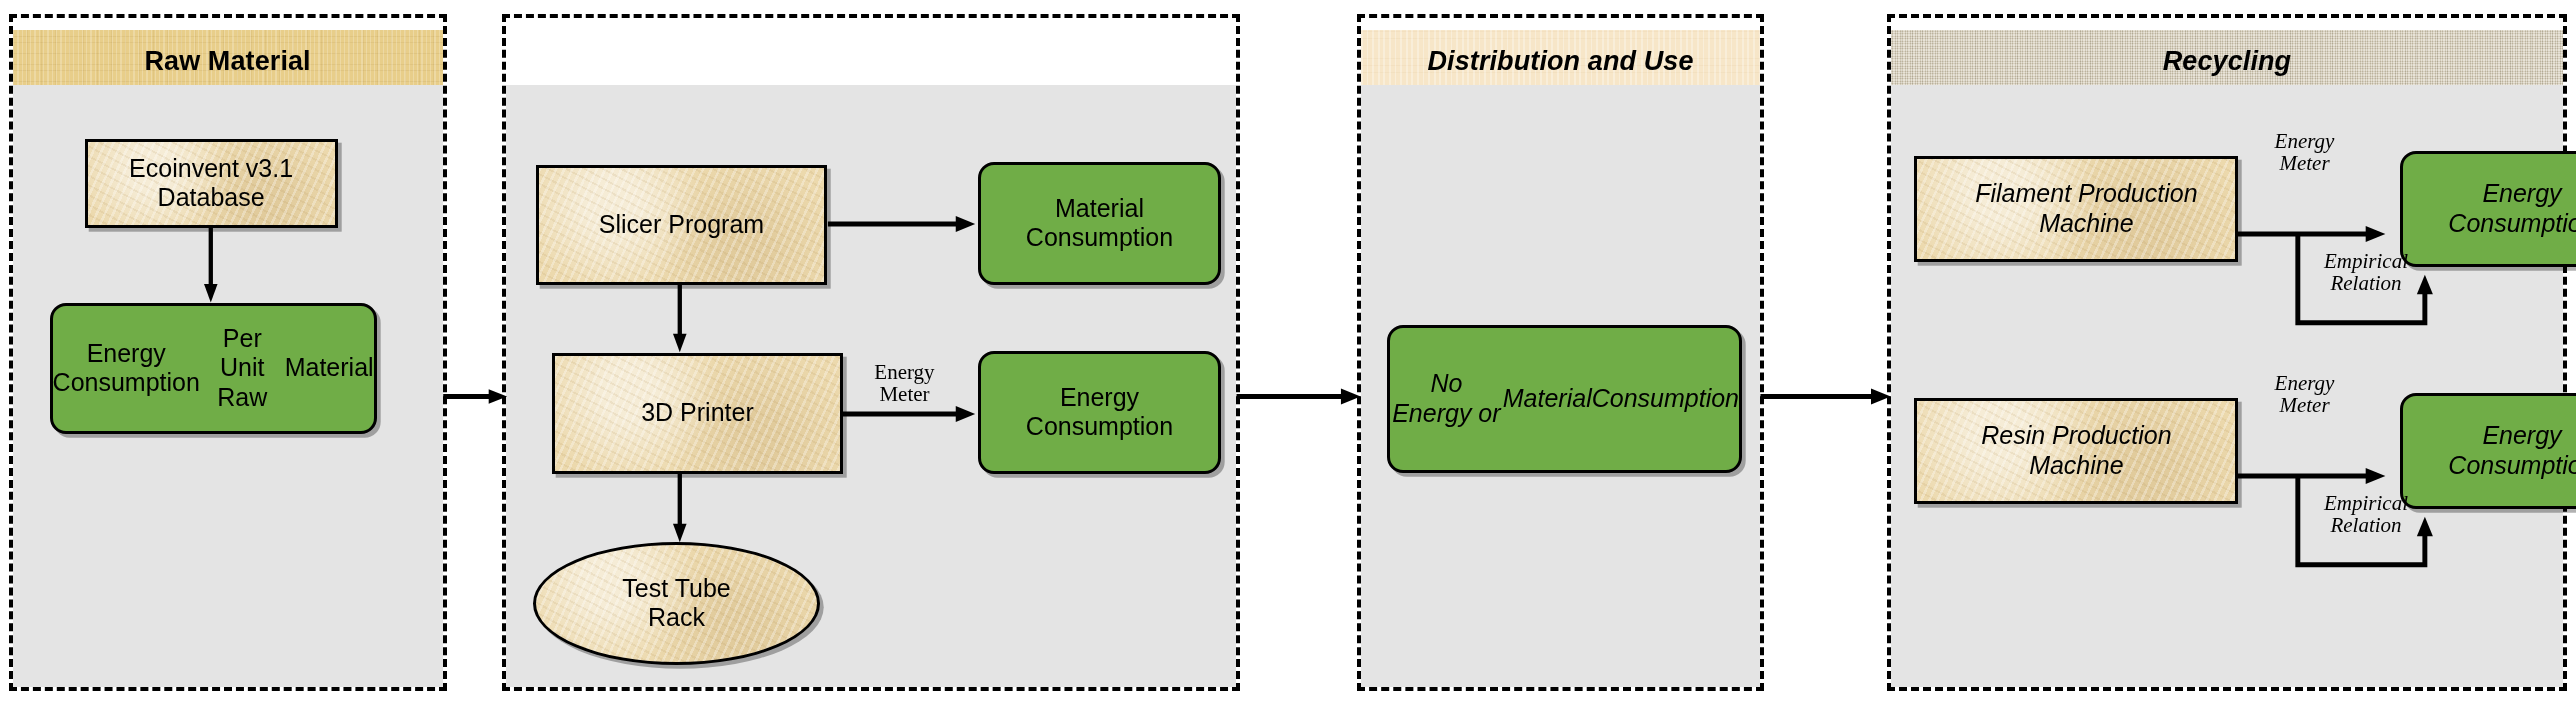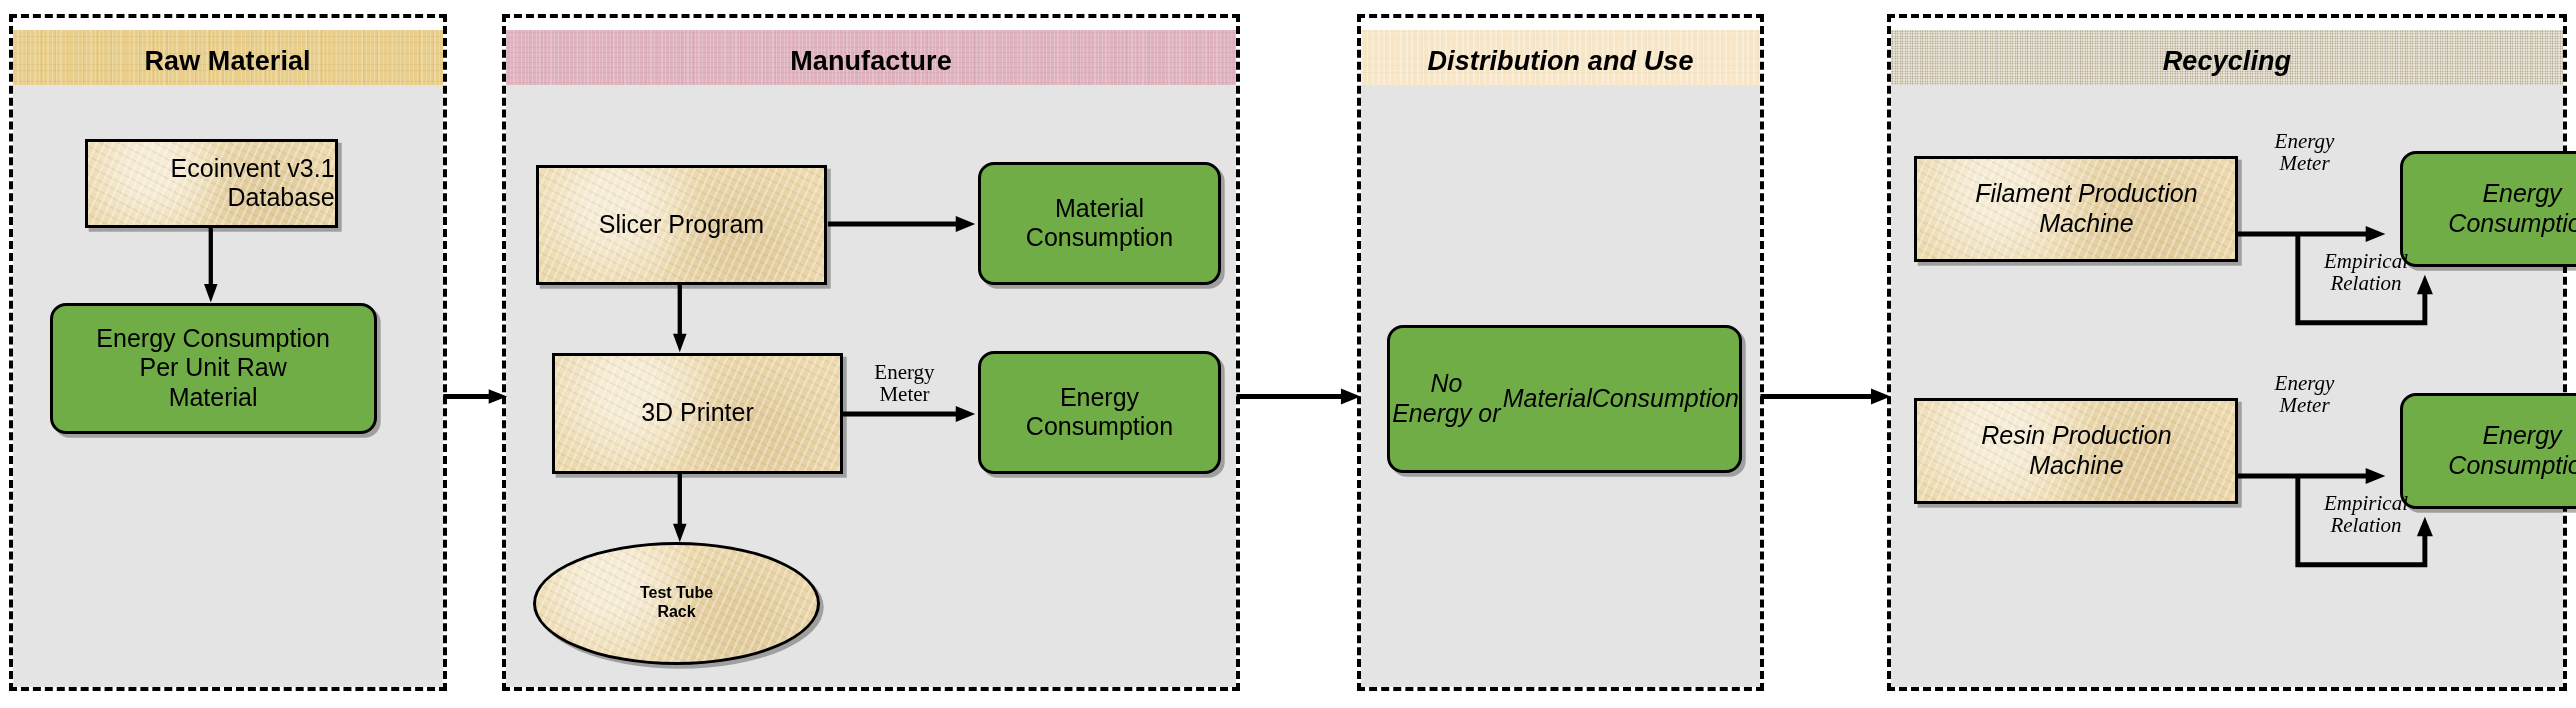--- a/index.html
+++ b/index.html
@@ -69,23 +69,22 @@
     font-size:25px;
     box-shadow:3.7px 3.7px 0 rgba(0,0,0,.30);
   }
   .node-out{             
     background:#70ad47;border:3.7px solid #000;border-radius:16px;
     font-size:25px;
     box-shadow:3.7px 3.7px 0 rgba(0,0,0,.30);
   }
   .node-ell{             
     border:3.7px solid #000;border-radius:50%;
-    font-size:16px;
+    font-size:25px;
     box-shadow:3.7px 3.7px 0 rgba(0,0,0,.30);
-    font-weight:bold;
   }
 
   
   .conn{position:absolute;z-index:2;}
   .conn svg{display:block;overflow:visible;}
   .edge-label{
     position:absolute;z-index:4;
     font-family:"Liberation Serif", serif;
     font-size:21px;color:#000;text-align:center;line-height:1.08;
     white-space:nowrap;
@@ -95,50 +94,47 @@
 <body>
 
 <div id="stage">
 
   <div class="stage-col" style="left:8.6px;top:13.6px;width:438px;height:677px;">
     <div class="stage-head tex-wheat">
       <span>Raw Material</span>
     </div>
     <div class="stage-body"></div>
 
-    <div class="node node-proc tex-parch" style="left:72px;top:121px;width:253px;height:89px;flex-direction:column;align-items:flex-end;">
+    <div class="node node-proc tex-parch" style="left:72px;top:121px;width:253px;height:89px;flex-direction:column;">
       <span>Ecoinvent v3.1</span>
       <span>Database</span>
     </div>
 
     <div class="conn" style="left:191px;top:207px;width:18.5px;height:80px;">
       <svg width="18.5" height="80" viewBox="0 0 30 130">
         <path d="M11,0 L11,106" stroke="#000" stroke-width="7" fill="none"></path>
         <path d="M11,126 L0,96 L22,96 Z" fill="#000"></path>
       </svg>
     </div>
 
-    <div class="node node-out" style="left:37px;top:285px;width:327px;height:131px;flex-direction:column;">
+    <div class="node node-out" style="left:37px;top:285px;width:327px;height:131px;flex-direction:row;">
       <span>Energy Consumption</span>
       <span>Per Unit Raw</span>
       <span>Material</span>
     </div>
   </div>
 
   <div class="conn" style="left:443px;top:375px;width:68px;height:43px;">
     <svg width="68" height="43" viewBox="0 0 110 70">
       <path d="M0,35 L82,35" stroke="#000" stroke-width="8" fill="none"></path>
       <path d="M104,35 L74,23 L74,47 Z" fill="#000"></path>
     </svg>
   </div>
 
   <div class="stage-col" style="left:502px;top:13.6px;width:738px;height:677px;">
-    <div class="stage-head tex-pink">
-      <span>Manufacture</span>
-    </div>
     <div class="stage-body"></div>
 
     <div class="node node-proc tex-parch" style="left:30px;top:147px;width:291px;height:120px;">
       <span>Slicer Program</span>
     </div>
 
     <div class="conn" style="left:321px;top:192px;width:154px;height:28px;">
       <svg width="154" height="28" viewBox="0 0 250 46">
         <path d="M0,23 L216,23" stroke="#000" stroke-width="8" fill="none"></path>
         <path d="M242,23 L210,10 L210,36 Z" fill="#000"></path>

